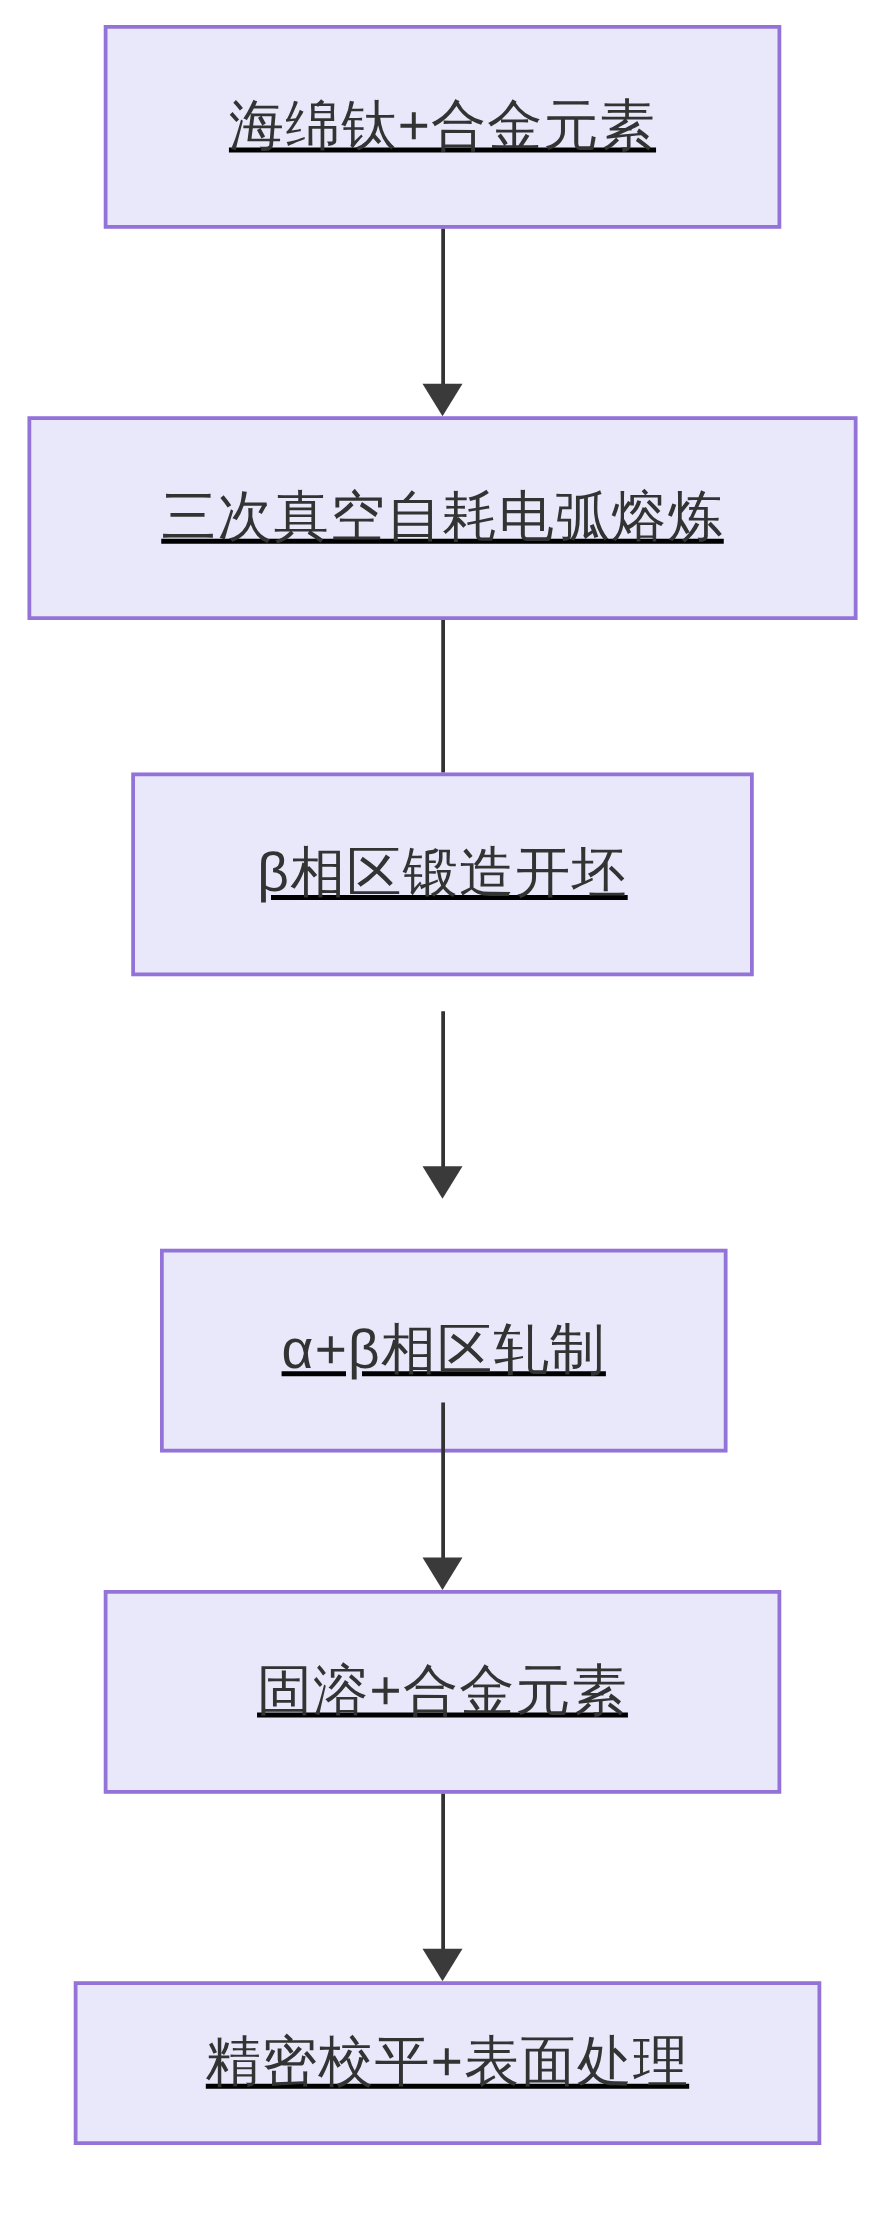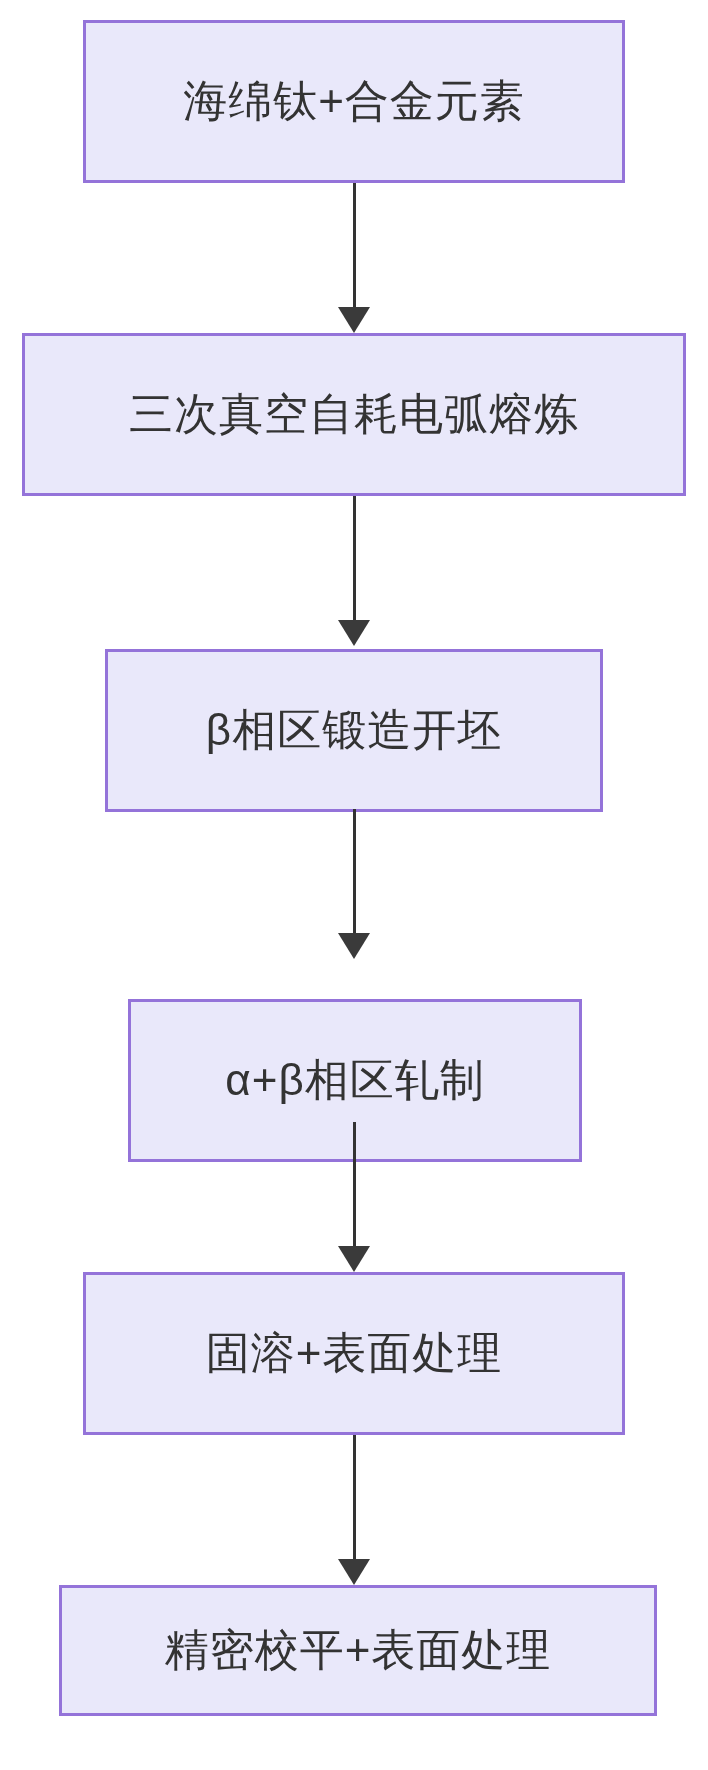--- a/index.html
+++ b/index.html
@@ -17,31 +17,32 @@
   }
   .node {
     position: absolute;
     box-sizing: border-box;
     background: #e9e8fa;
     border: 3px solid #9473d9;
     display: flex;
     align-items: center;
     justify-content: center;
     text-align: center;
+    text-decoration: underline;
   }
   .node span {
     font-size: 44px;
     color: #333333;
     letter-spacing: 1px;
     line-height: 1.2;
     white-space: nowrap;
   }
   .n1 { left: 83px;  top: 20px;   width: 542px; height: 163px; }
   .n2 { left: 22px;  top: 333px;  width: 664px; height: 163px; }
-  .n3 { left: 105px; top: 649px;  width: 498px; height: 163px; }
+  .n3 { left: 105px; top: 618px;  width: 498px; height: 163px; }
   .n4 { left: 128px; top: 959px;  width: 454px; height: 163px; margin-top: 40px; }
   .n5 { left: 83px;  top: 1272px; width: 542px; height: 163px; }
   .n6 { left: 59px;  top: 1585px; width: 598px; height: 131px; }
 
   .arrow {
     position: absolute;
     left: 338px;          
     width: 32px;
   }
   .a1 { top: 183px;  height: 150px; }
@@ -103,21 +104,21 @@
   <div class="node n4">
     <span>α+β相区轧制</span>
   </div>
 
   <div class="arrow a4">
     <div class="shaft"></div>
     <div class="head"></div>
   </div>
 
   <div class="node n5">
-    <span>固溶+表面处理</span>
+    <span>固溶+合金元素</span>
   </div>
 
   <div class="arrow a5">
     <div class="shaft"></div>
     <div class="head"></div>
   </div>
 
   <div class="node n6">
     <span>精密校平+表面处理</span>
   </div>

